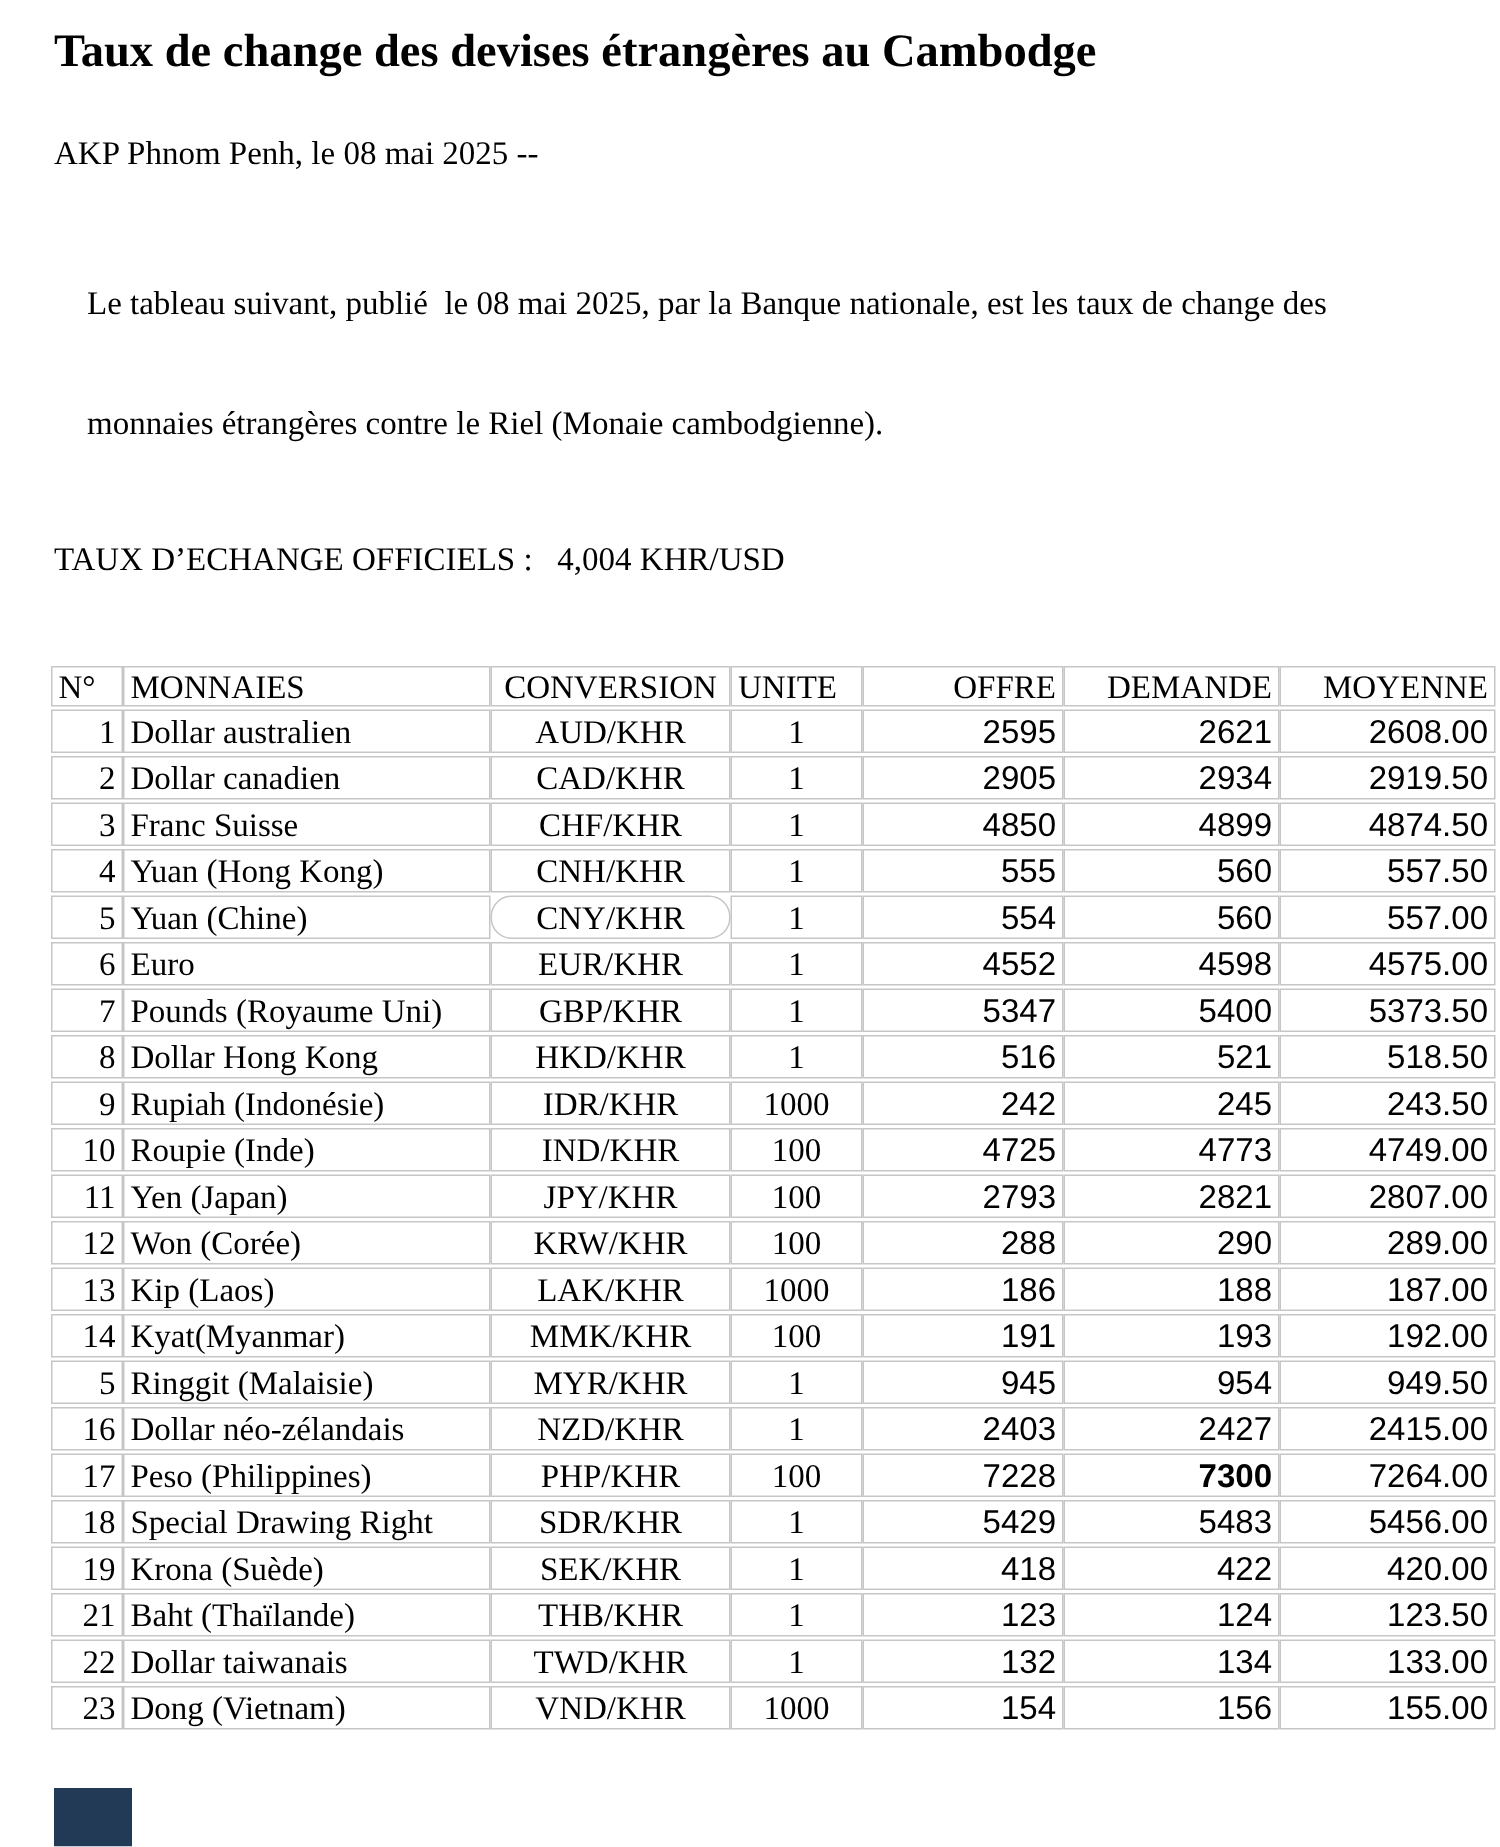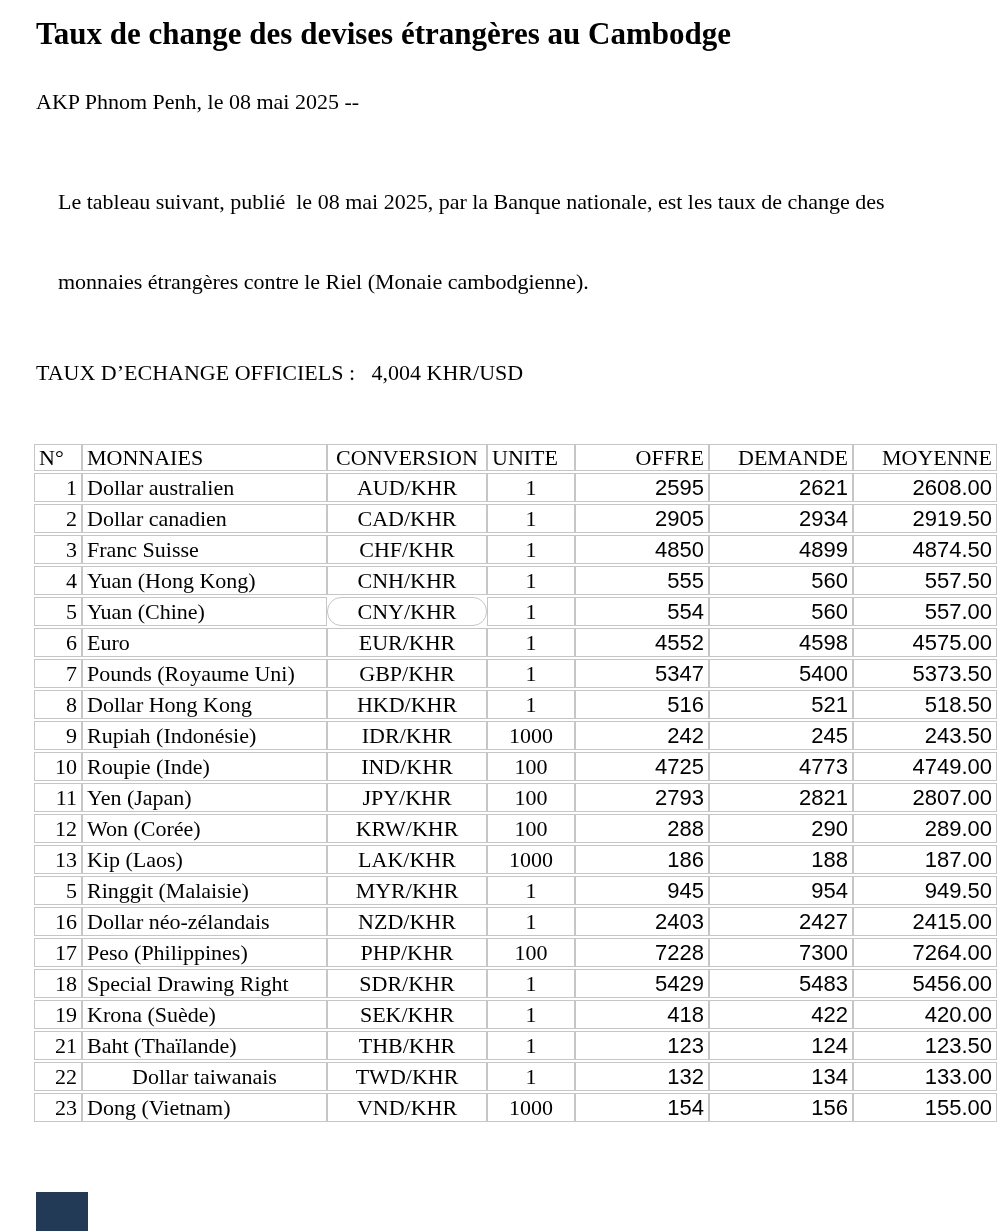--- a/index.html
+++ b/index.html
@@ -252,20 +252,29 @@
         <tr>
           <td class="c-no" style="border-color: rgb(198, 198, 198);">13</td>
           <td class="c-name" style="border-color: rgb(198, 198, 198);">Kip (Laos)</td>
           <td class="c-conv" style="border-color: rgb(198, 198, 198);">LAK/KHR</td>
           <td class="c-unit" style="border-color: rgb(198, 198, 198);">1000</td>
           <td class="c-num" style="border-color: rgb(198, 198, 198);">186</td>
           <td class="c-num" style="border-color: rgb(198, 198, 198);">188</td>
           <td class="c-num" style="border-color: rgb(198, 198, 198);">187.00</td>
         </tr>
         <tr>
+          <td class="c-no" style="border-color: rgb(198, 198, 198);">14</td>
+          <td class="c-name" style="border-color: rgb(198, 198, 198);">Kyat(Myanmar)</td>
+          <td class="c-conv" style="border-color: rgb(198, 198, 198);">MMK/KHR</td>
+          <td class="c-unit" style="border-color: rgb(198, 198, 198);">100</td>
+          <td class="c-num" style="border-color: rgb(198, 198, 198);">191</td>
+          <td class="c-num" style="border-color: rgb(198, 198, 198);">193</td>
+          <td class="c-num" style="border-color: rgb(198, 198, 198);">192.00</td>
+        </tr>
+        <tr>
           <td class="c-no" style="border-color: rgb(198, 198, 198);">5</td>
           <td class="c-name" style="border-color: rgb(198, 198, 198);">Ringgit (Malaisie)</td>
           <td class="c-conv" style="border-color: rgb(198, 198, 198);">MYR/KHR</td>
           <td class="c-unit" style="border-color: rgb(198, 198, 198);">1</td>
           <td class="c-num" style="border-color: rgb(198, 198, 198);">945</td>
           <td class="c-num" style="border-color: rgb(198, 198, 198);">954</td>
           <td class="c-num" style="border-color: rgb(198, 198, 198);">949.50</td>
         </tr>
         <tr>
           <td class="c-no" style="border-color: rgb(198, 198, 198);">16</td>
@@ -275,21 +284,21 @@
           <td class="c-num" style="border-color: rgb(198, 198, 198);">2403</td>
           <td class="c-num" style="border-color: rgb(198, 198, 198);">2427</td>
           <td class="c-num" style="border-color: rgb(198, 198, 198);">2415.00</td>
         </tr>
         <tr>
           <td class="c-no" style="border-color: rgb(198, 198, 198);">17</td>
           <td class="c-name" style="border-color: rgb(198, 198, 198);">Peso (Philippines)</td>
           <td class="c-conv" style="border-color: rgb(198, 198, 198);">PHP/KHR</td>
           <td class="c-unit" style="border-color: rgb(198, 198, 198);">100</td>
           <td class="c-num" style="border-color: rgb(198, 198, 198);">7228</td>
-          <td class="c-num" style="border-color: rgb(198, 198, 198);">7300</td>
+          <td class="c-num" style="border-color: rgb(198, 198, 198); font-weight: bold;">7300</td>
           <td class="c-num" style="border-color: rgb(198, 198, 198);">7264.00</td>
         </tr>
         <tr>
           <td class="c-no" style="border-color: rgb(198, 198, 198);">18</td>
           <td class="c-name" style="border-color: rgb(198, 198, 198);">Special Drawing Right</td>
           <td class="c-conv" style="border-color: rgb(198, 198, 198);">SDR/KHR</td>
           <td class="c-unit" style="border-color: rgb(198, 198, 198);">1</td>
           <td class="c-num" style="border-color: rgb(198, 198, 198);">5429</td>
           <td class="c-num" style="border-color: rgb(198, 198, 198);">5483</td>
           <td class="c-num" style="border-color: rgb(198, 198, 198);">5456.00</td>
@@ -307,21 +316,21 @@
           <td class="c-no" style="border-color: rgb(198, 198, 198);">21</td>
           <td class="c-name" style="border-color: rgb(198, 198, 198);">Baht (Thaïlande)</td>
           <td class="c-conv" style="border-color: rgb(198, 198, 198);">THB/KHR</td>
           <td class="c-unit" style="border-color: rgb(198, 198, 198);">1</td>
           <td class="c-num" style="border-color: rgb(198, 198, 198);">123</td>
           <td class="c-num" style="border-color: rgb(198, 198, 198);">124</td>
           <td class="c-num" style="border-color: rgb(198, 198, 198);">123.50</td>
         </tr>
         <tr>
           <td class="c-no" style="border-color: rgb(198, 198, 198); margin-top: 48px;">22</td>
-          <td class="c-name" style="border-color: rgb(198, 198, 198); text-align: center;">Dollar taiwanais</td>
+          <td class="c-name" style="border-color: rgb(198, 198, 198);">Dollar taiwanais</td>
           <td class="c-conv" style="border-color: rgb(198, 198, 198);">TWD/KHR</td>
           <td class="c-unit" style="border-color: rgb(198, 198, 198);">1</td>
           <td class="c-num" style="border-color: rgb(198, 198, 198);">132</td>
           <td class="c-num" style="border-color: rgb(198, 198, 198);">134</td>
           <td class="c-num" style="border-color: rgb(198, 198, 198);">133.00</td>
         </tr>
         <tr>
           <td class="c-no" style="border-color: rgb(198, 198, 198);">23</td>
           <td class="c-name" style="border-color: rgb(198, 198, 198);">Dong (Vietnam)</td>
           <td class="c-conv" style="border-color: rgb(198, 198, 198);">VND/KHR</td>

